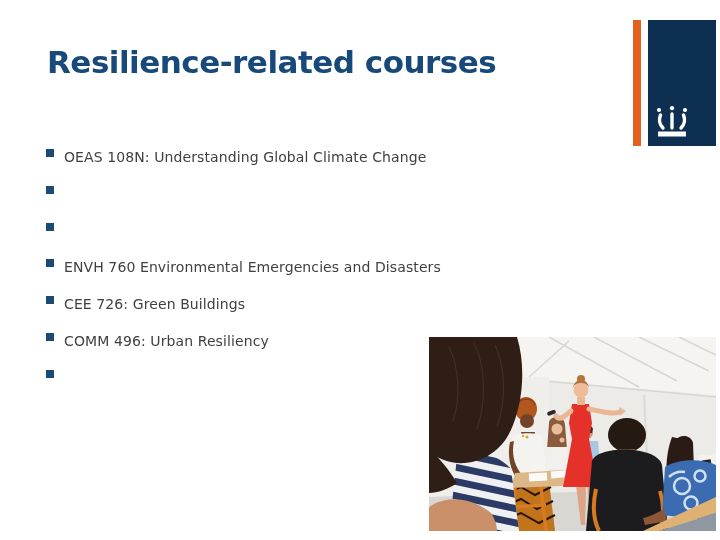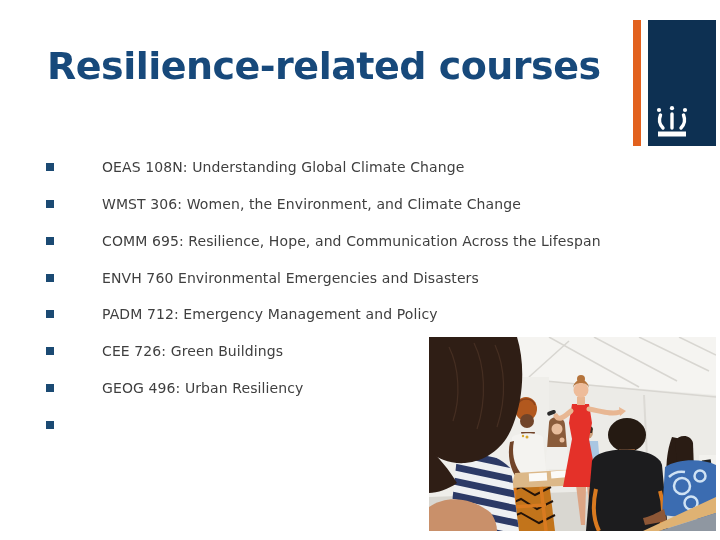--- a/index.html
+++ b/index.html
@@ -2,27 +2,27 @@
 <html style="--title-navy: #17497B; --bullet-navy: #1B4A73; --body-gray: #3F3F3F; --sidebar-navy: #0D3052; --sidebar-orange: #E2611E;"><head>
 <meta charset="utf-8">
 <style>
   html,body{margin:0;padding:0;background:#ffffff;}
   .slide{
     position:relative;width:720px;height:540px;background:#ffffff;
     font-family:"DejaVu Sans",sans-serif;overflow:hidden;
   }
   .slide-title{
     position:absolute;left:47px;top:44px;margin:0;
-    font-size:38px;font-weight:bold;letter-spacing:-0.5px;
+    font-size:31px;font-weight:bold;letter-spacing:-0.5px;
     color:var(--title-navy,#17497B);
   }
   .course-list{
     position:absolute;left:46px;top:149px;margin:0;padding:0;list-style:none;
   }
-  .course-list li{display:flex;align-items:center;height:36.75px;gap:38px;}
+  .course-list li{display:flex;align-items:flex-start;height:36.75px;}
   .bullet{
     width:8px;height:8px;background:var(--bullet-navy,#1B4A73);
     margin-right:10px;flex:0 0 auto;
   }
   .course-text{
     font-size:14px;color:var(--body-gray,#3F3F3F);letter-spacing:0.1px;
     white-space:nowrap;
   }
   .accent-stripe{
     position:absolute;left:633px;top:20px;width:8px;height:126px;
@@ -46,41 +46,35 @@
 
   <h1 class="slide-title">Resilience-related courses</h1>
 
   <ul class="course-list">
     <li>
         <span class="bullet"></span>
         <span class="course-text">OEAS 108N: Understanding Global Climate Change</span>
       </li>
     <li>
         <span class="bullet"></span>
-        <span class="course-text">WMST 306: Women, the Environment, and Climate Change</span>
-      </li>
-    <li>
-        <span class="bullet"></span>
-        <span class="course-text">COMM 695: Resilience, Hope, and Communication Across the Lifespan</span>
+      </li>
+    <li>
+        <span class="bullet"></span>
       </li>
     <li>
         <span class="bullet"></span>
         <span class="course-text">ENVH 760 Environmental Emergencies and Disasters</span>
       </li>
     <li>
         <span class="bullet"></span>
-        <span class="course-text">PADM 712: Emergency Management and Policy</span>
-      </li>
-    <li>
-        <span class="bullet"></span>
         <span class="course-text">CEE 726: Green Buildings</span>
       </li>
     <li>
         <span class="bullet"></span>
-        <span class="course-text">GEOG 496: Urban Resiliency</span>
+        <span class="course-text">COMM 496: Urban Resiliency</span>
       </li>
     <li>
         <span class="bullet"></span>
       </li>
   </ul>
 
   <div class="accent-stripe"></div>
 
   <div class="brand-bar">
     <svg class="crown" viewBox="0 0 40 34" aria-hidden="true">

